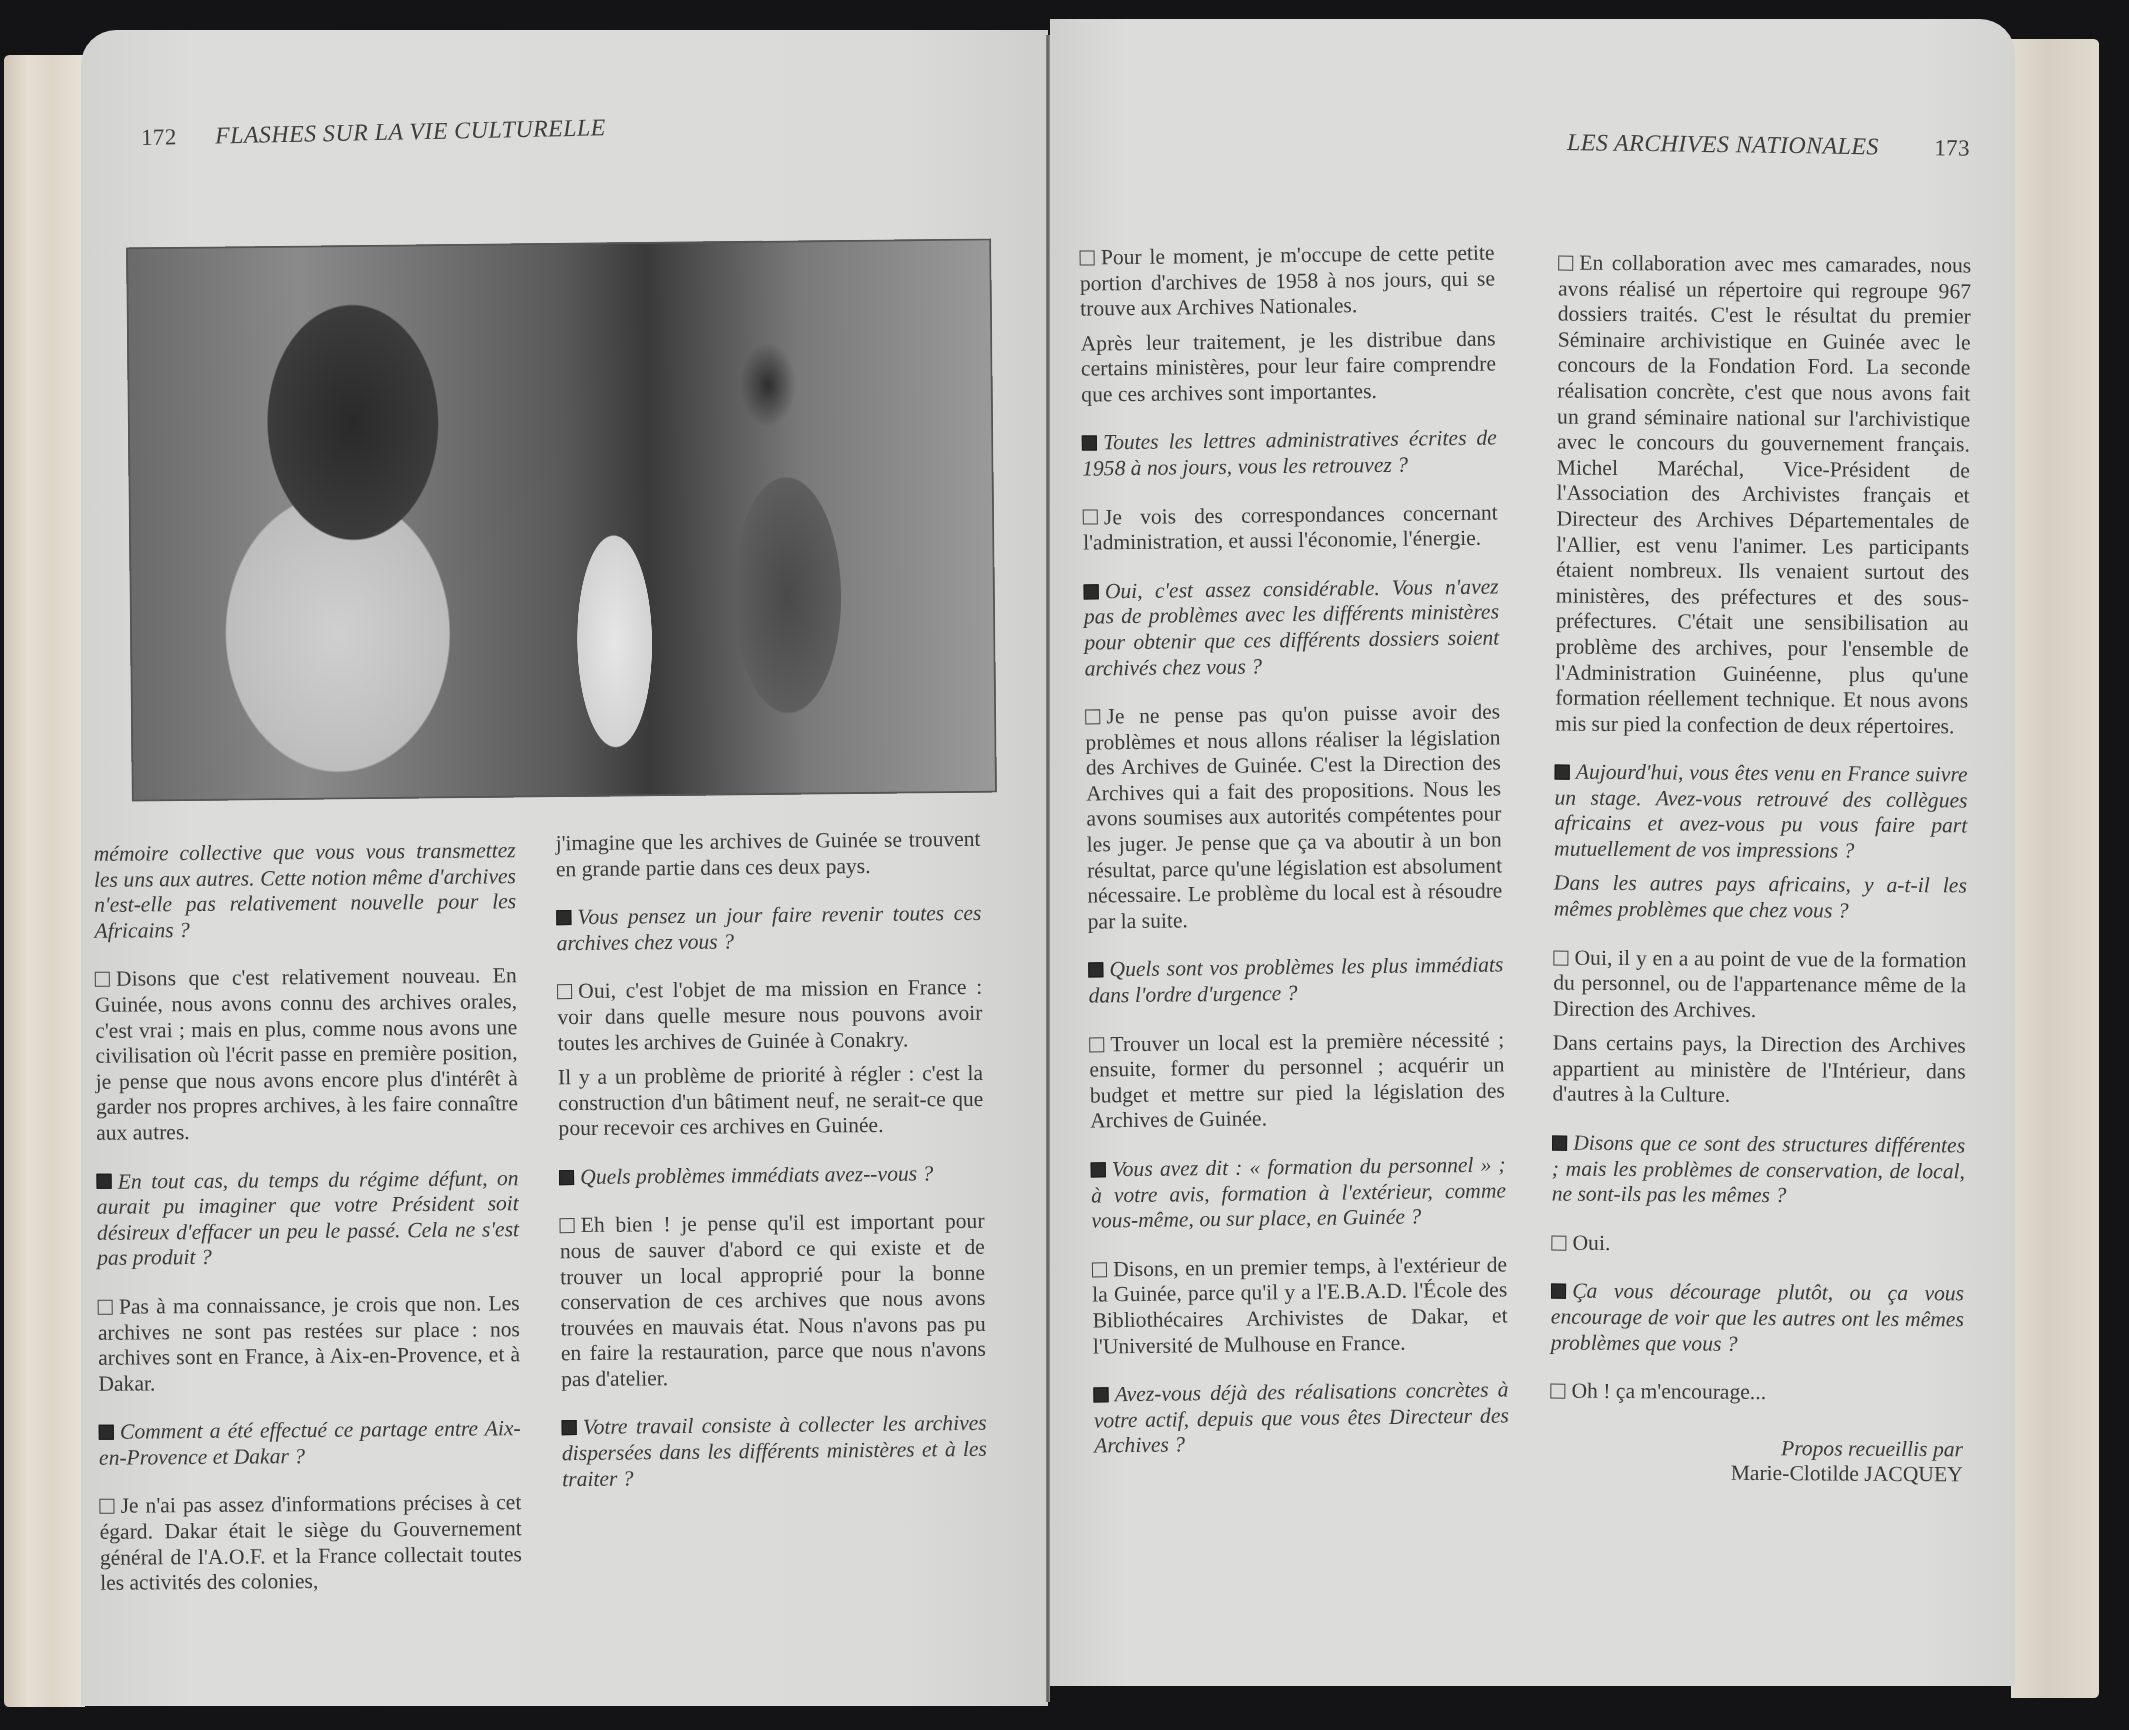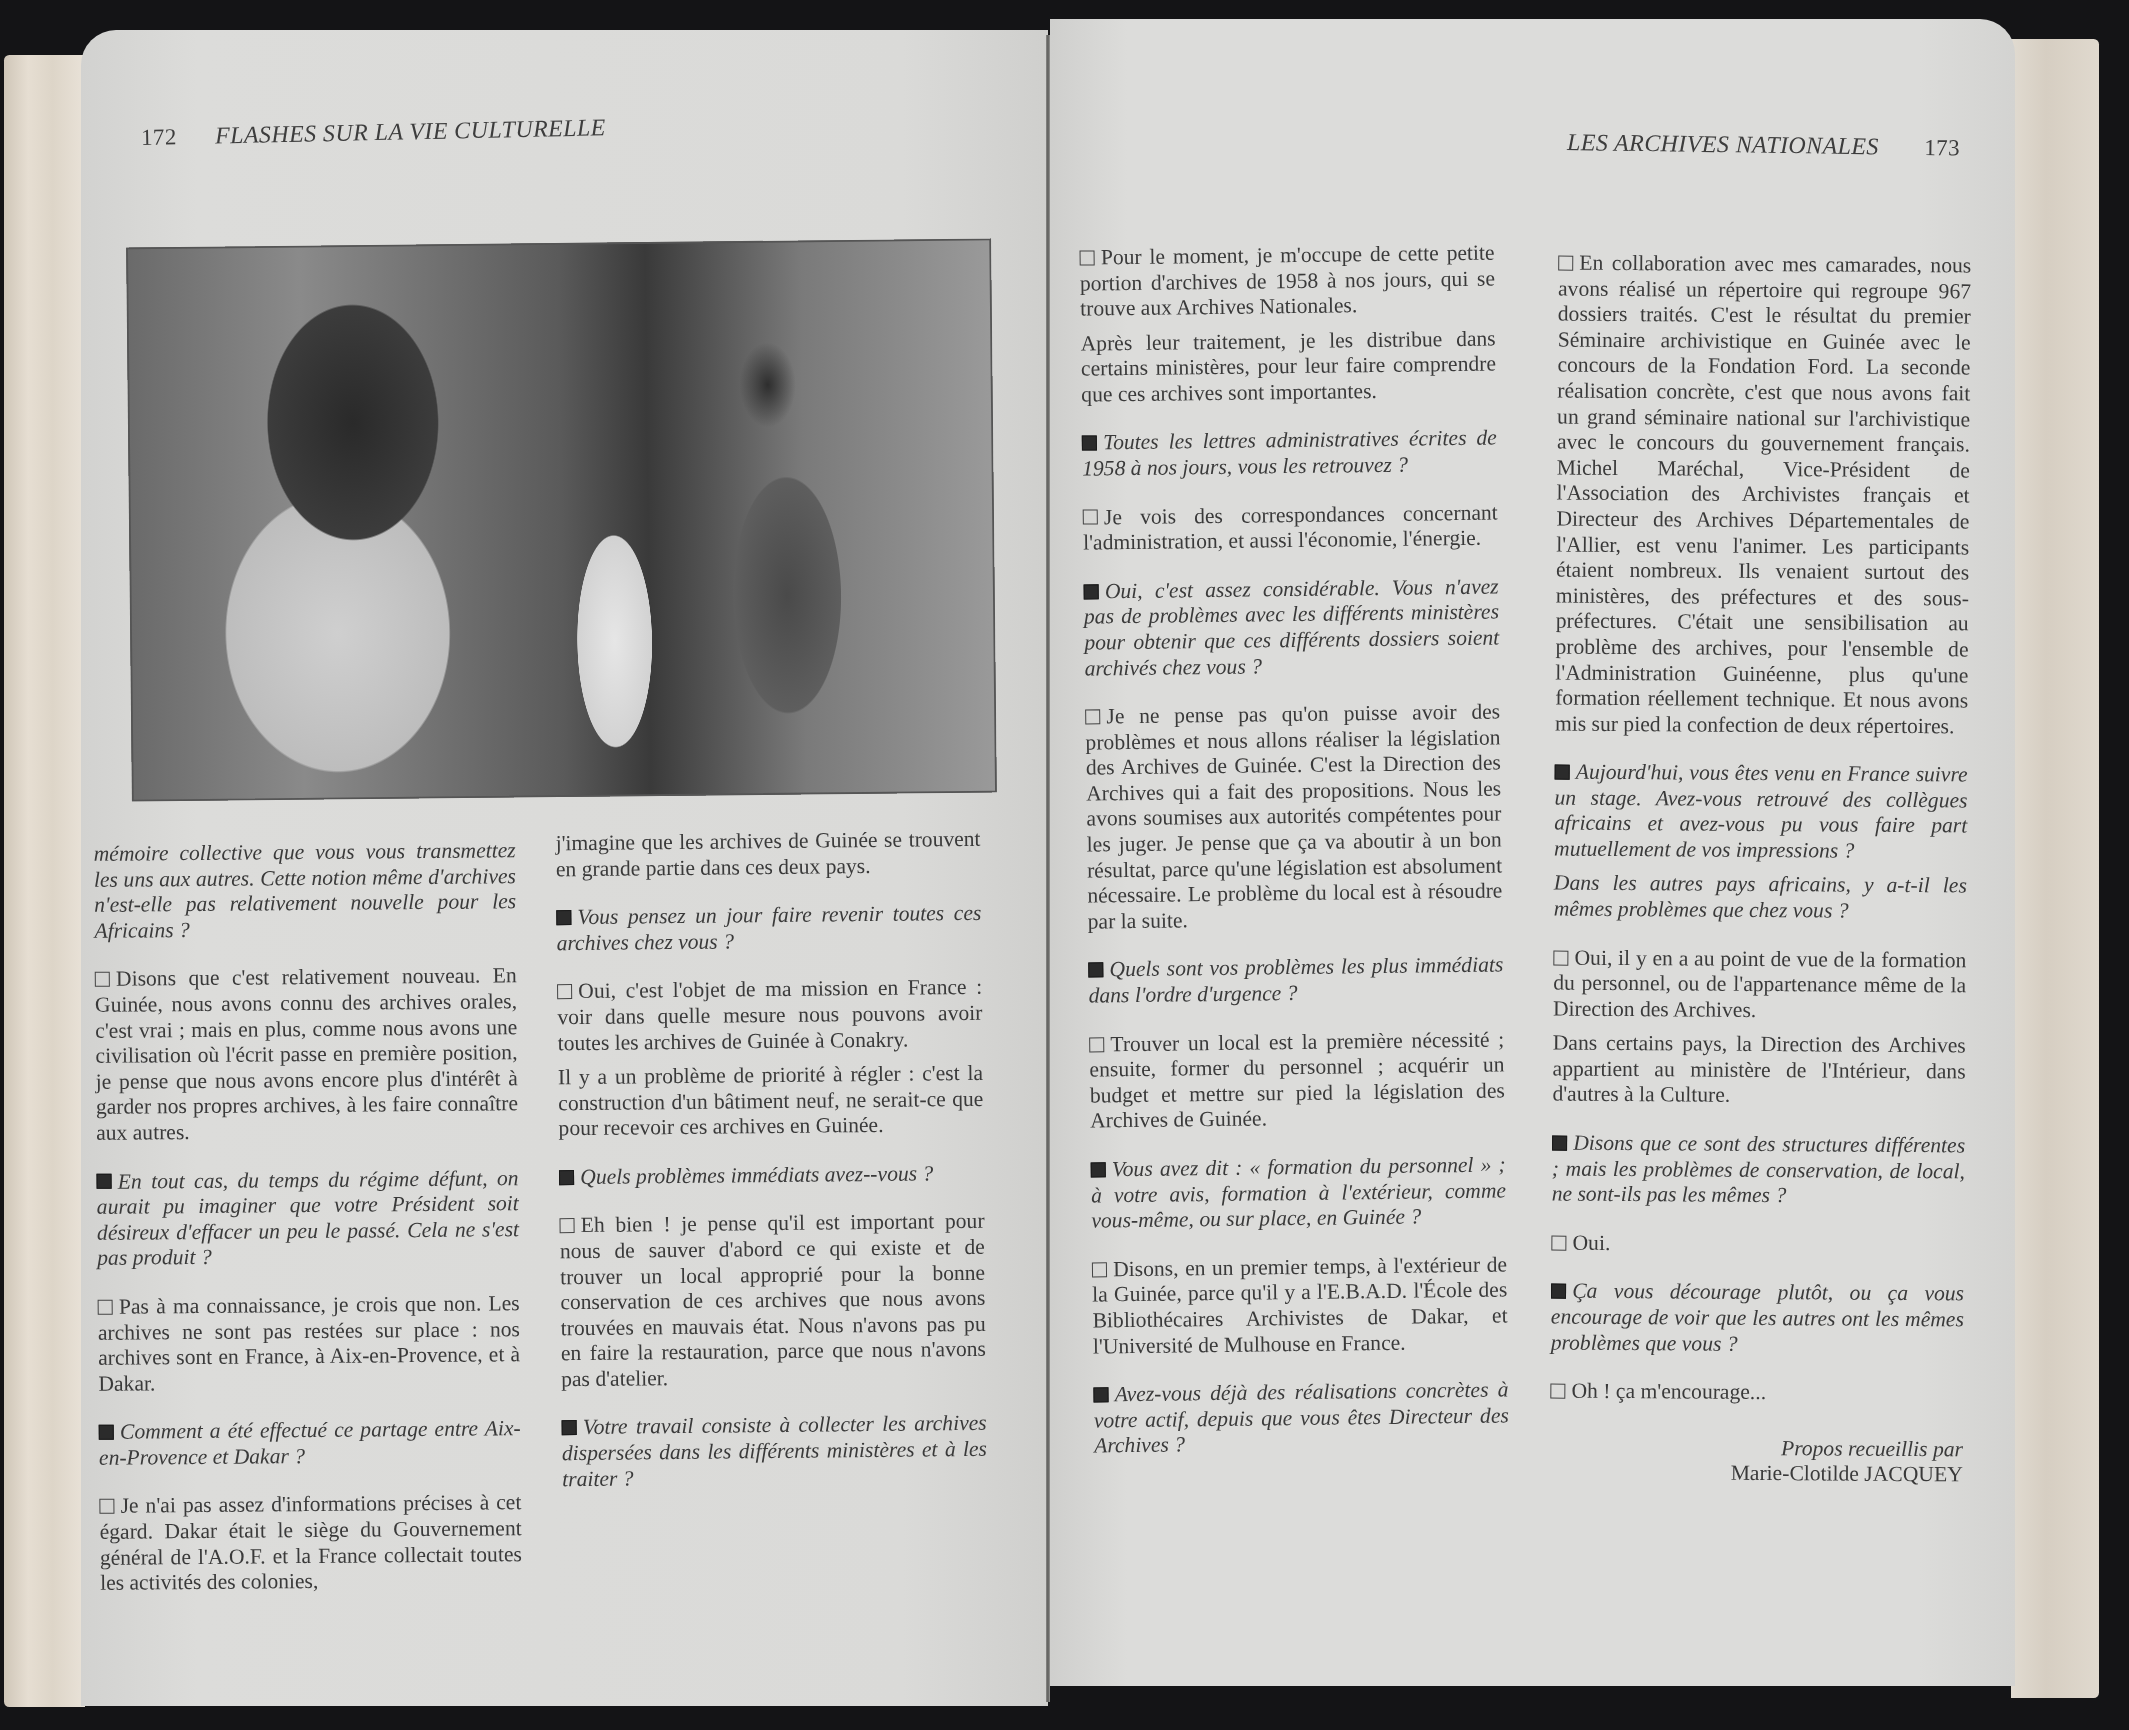--- a/index.html
+++ b/index.html
@@ -40,21 +40,21 @@
     background: linear-gradient(90deg, #8a8a88, #5a5a58, #9a9a98);
   }
   .running-head {
     position: absolute; font-size: 24px; letter-spacing: 0.4px; color: #3d3d3d;
   }
   .running-head .folio { font-style: normal; font-size: 23px; }
   .running-head .title { font-style: italic; text-transform: uppercase; }
   .rh-left { left: 141px; top: 124px; transform: rotate(-1.2deg); transform-origin: left center; }
   .rh-left .title { margin-left: 32px; }
   .rh-right { left: 1567px; top: 129px; transform: rotate(0.8deg); transform-origin: left center; }
-  .rh-right .folio { margin-left: 39px; }
+  .rh-right .folio { margin-left: 49px; }
 
   .photo {
     position: absolute; left: 129px; top: 243px; width: 865px; height: 554px;
     background:
       radial-gradient(ellipse 141px 194px at 26% 32%, #2a2a2a 0%, #3c3c3c 60%, transparent 61%),
       radial-gradient(ellipse 185px 229px at 24% 70%, #cfcfcf 0%, #bdbdbd 60%, transparent 61%),
       radial-gradient(ellipse 53px 150px at 56% 72%, #e6e6e6 0%, #d2d2d2 70%, transparent 71%),
       radial-gradient(ellipse 97px 212px at 76% 64%, #4a4a4a 0%, #5e5e5e 55%, transparent 56%),
       radial-gradient(ellipse 35px 53px at 74% 26%, #2e2e2e 0%, transparent 80%),
       linear-gradient(90deg, #6a6a6a 0%, #8a8a8a 20%, #5a5a5a 50%, #3a3a3a 60%, #7a7a7a 78%, #9a9a9a 100%);

